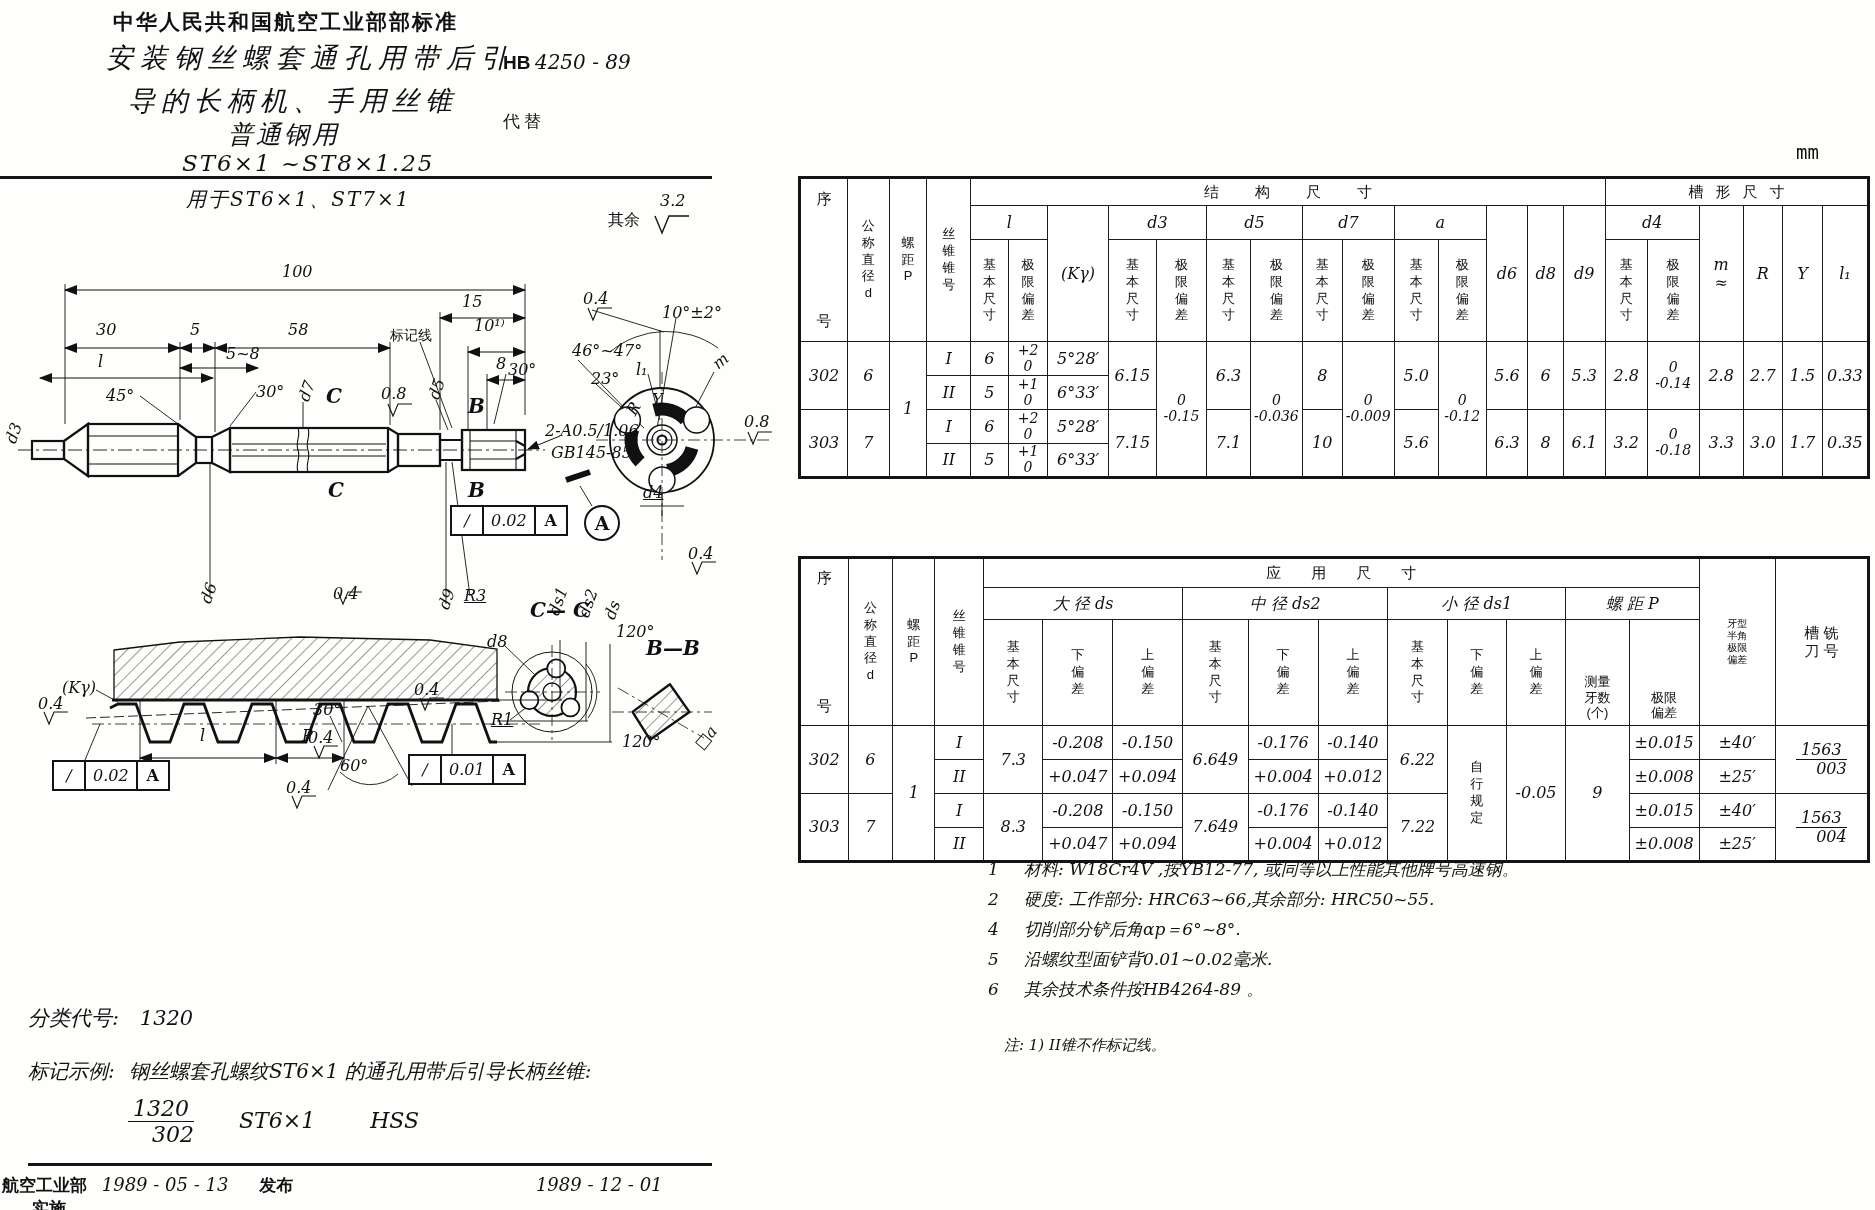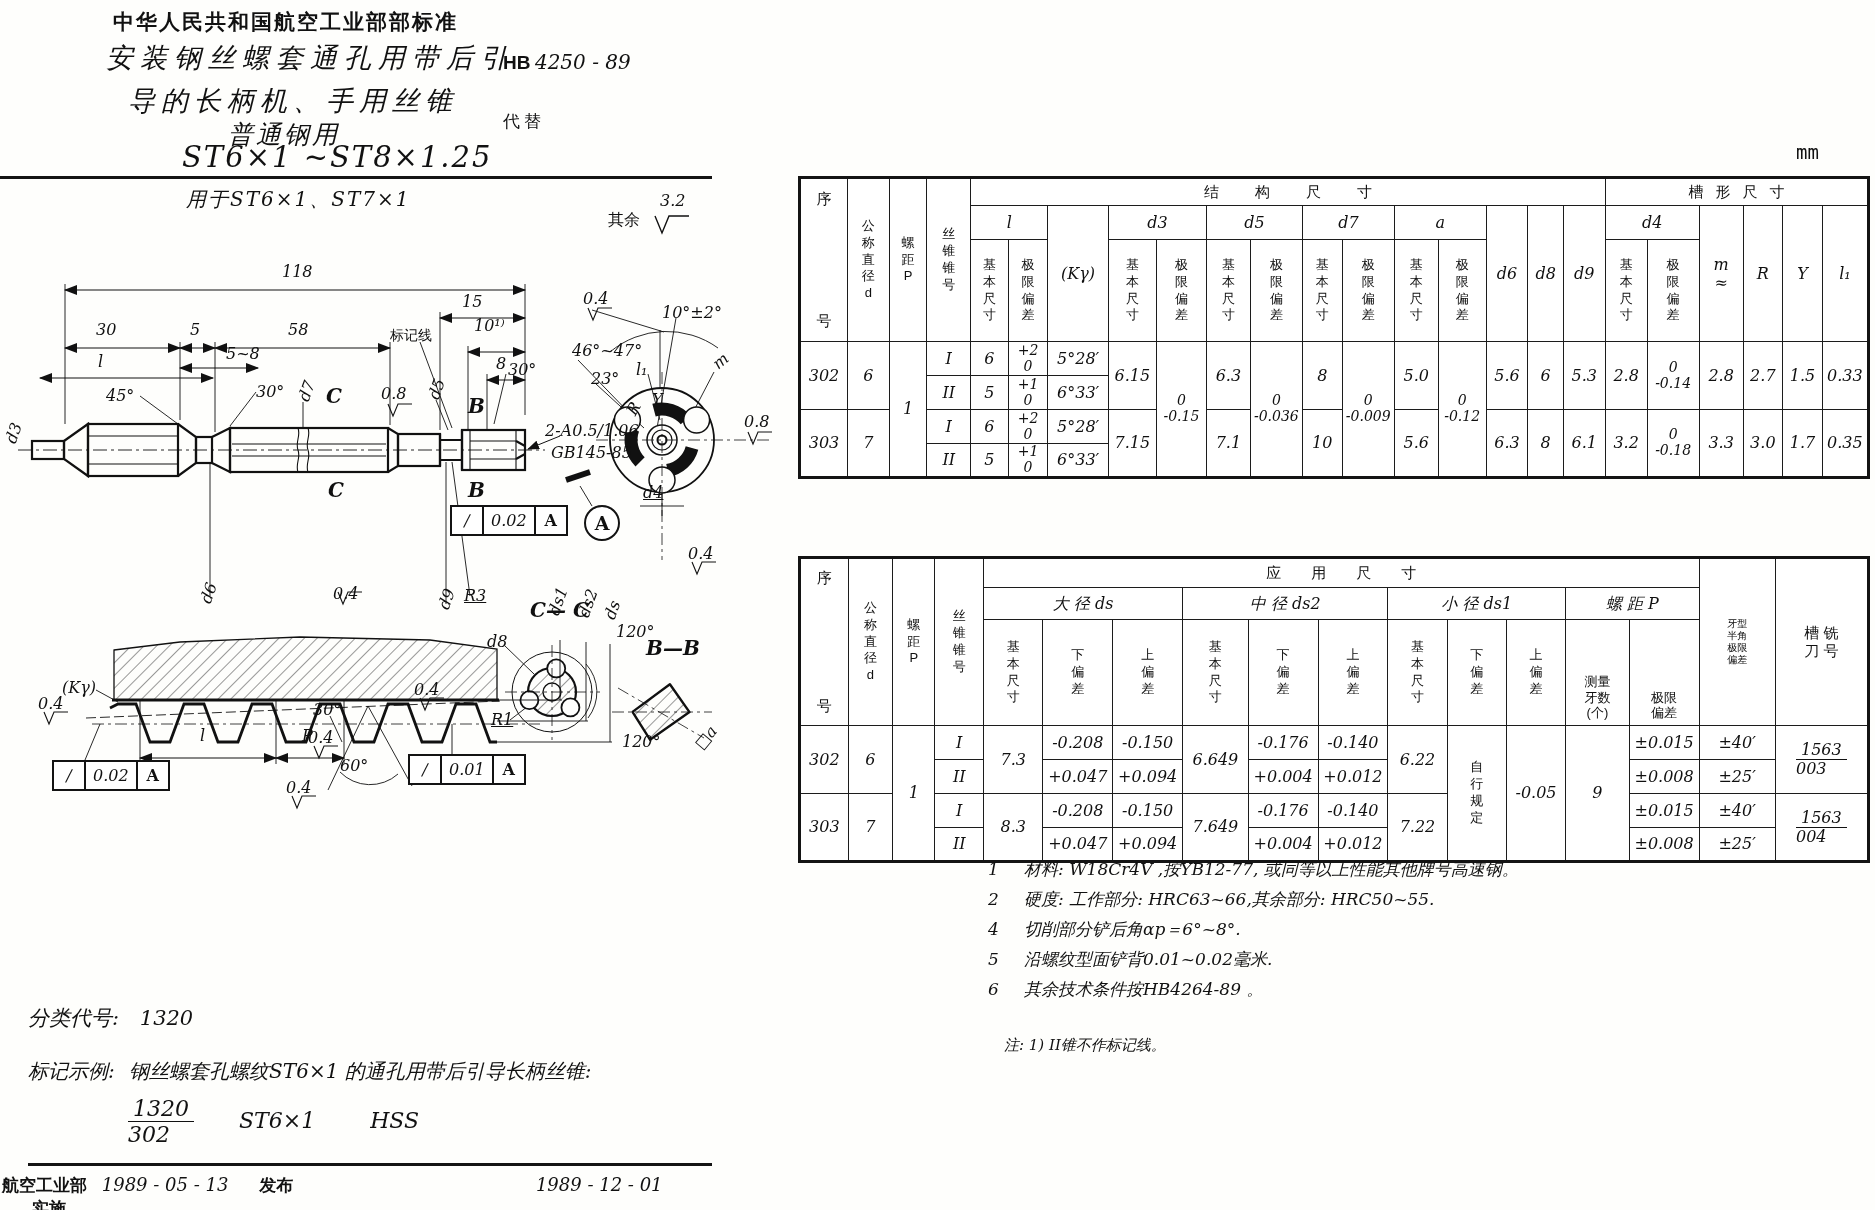--- a/index.html
+++ b/index.html
@@ -15,21 +15,21 @@
   .t{border-collapse:collapse;table-layout:fixed;position:absolute;background:#fff;border:3px solid #141414}
   .t td{border:1.6px solid #1c1c1c;text-align:center;vertical-align:middle;padding:0 1px;
         font:italic 16px/1.12 "DejaVu Serif",serif;white-space:pre-line;color:#101010}
   .t td.vh{font:13px/1.3 "Liberation Sans",sans-serif;font-style:normal}
   .t td.cnh{font:15px/1.2 "Liberation Sans",sans-serif}
   .t td.g1{letter-spacing:36px;text-indent:36px}
   .t td.g2{letter-spacing:12px;text-indent:12px}
   .t td.g3{letter-spacing:30px;text-indent:30px}
   .spread{display:flex;flex-direction:column;justify-content:space-between;align-items:center;height:140px;font-size:15px}
   .spread2{display:flex;flex-direction:column;justify-content:space-between;align-items:center;height:146px;font-size:15px}
-  .frac{display:inline-block;text-align:left;vertical-align:middle}
+  .frac{display:inline-block;text-align:right;vertical-align:middle}
   .frac .fn{display:block;border-bottom:1.8px solid #111;padding:0 5px}
   .frac .fd{display:block}
   .tol{position:absolute;display:flex;border:2px solid #131313;background:#fff;
        font:italic 16px "DejaVu Serif",serif;height:27px}
   .tol span{display:flex;align-items:center;justify-content:center;padding:0 7px;border-right:2px solid #131313;min-width:16px}
   .tol span:last-child{border-right:none;font-weight:bold;font-style:normal}
   .datum{position:absolute;width:32px;height:32px;border:2px solid #131313;border-radius:50%;
          background:#fff;display:flex;align-items:center;justify-content:center;
          font:bold 19px "DejaVu Serif",serif}
   .note{margin-bottom:8px;font:italic 17px/1.3 "DejaVu Serif",serif;white-space:nowrap}
@@ -38,21 +38,21 @@
 </style>
 </head>
 <body>
 
 <div class="page">
 
   <div class="abs" style="left:113px;top:8px;font-size:21px;font-weight:bold;letter-spacing:2px">中华人民共和国航空工业部部标准</div>
   <div class="abs hw" style="left:106px;top:40px;font-size:27px;letter-spacing:7px">安装钢丝螺套通孔用带后引</div>
   <div class="abs hw" style="left:128px;top:83px;font-size:27px;letter-spacing:6px">导的长柄机、手用丝锥</div>
   <div class="abs hw" style="left:228px;top:118px;font-size:25px;letter-spacing:3px">普通钢用</div>
-  <div class="abs hw" style="left:182px;top:140px;font-size:29px;letter-spacing:2px">ST6×1 ~ST8×1.25</div>
+  <div class="abs hw" style="left:182px;top:150px;font-size:23px;letter-spacing:2px">ST6×1 ~ST8×1.25</div>
   <div class="rule" style="left:0;top:176px;width:712px;height:3px"></div>
   <div class="abs hw" style="left:186px;top:186px;font-size:20px;letter-spacing:2px">用于ST6×1、ST7×1</div>
   <div class="abs" style="left:503px;top:50px">
     <span style="font-weight:bold;font-size:19px">HB</span>
     <span class="hw" style="font-size:20px">4250 - 89</span>
   </div>
   <div class="abs" style="left:503px;top:110px;font-size:17px;letter-spacing:4px">代替</div>
   <div class="abs hw" style="left:1796px;top:141px;font-size:19px;font-style:normal;font-family:'DejaVu Sans Mono',monospace">mm</div>
 
   <svg width="790" height="820" viewBox="0 190 790 820" style="left:0;top:190px" xmlns="http://www.w3.org/2000/svg">
@@ -196,21 +196,21 @@
         <path d="M92,724 H540" stroke-width="0.8" stroke-dasharray="12 4 3 4"></path>
         <path d="M497,700 H562 M497,721 H588 M497,742 H612" stroke-width="0.9"></path>
         <path d="M560,640 V700 M586,642 V721 M610,644 V742" stroke-width="0.9"></path>
       </g>
     </g>
   </svg>
 
   <div id="draw-labels">
       <span class="lbl cn" style="left: 608px; top: 212px; font-size: 16px;">其余</span>
       <span class="lbl" style="left: 660px; top: 193px;">3.2</span>
-      <span class="lbl" style="left: 282px; top: 264px;">118</span>
+      <span class="lbl" style="left: 282px; top: 264px;">100</span>
       <span class="lbl" style="left: 462px; top: 294px;">15</span>
       <span class="lbl" style="left: 96px; top: 322px;">30</span>
       <span class="lbl" style="left: 190px; top: 322px;">5</span>
       <span class="lbl" style="left: 288px; top: 322px;">58</span>
       <span class="lbl cn" style="left: 390px; top: 328px; font-size: 14px;">标记线</span>
       <span class="lbl" style="left: 474px; top: 318px;">10¹⁾</span>
       <span class="lbl" style="left: 496px; top: 356px;">8</span>
       <span class="lbl" style="left: 98px; top: 354px;">l</span>
       <span class="lbl" style="left: 226px; top: 346px;">5~8</span>
       <span class="lbl" style="left: 106px; top: 388px;">45°</span>

